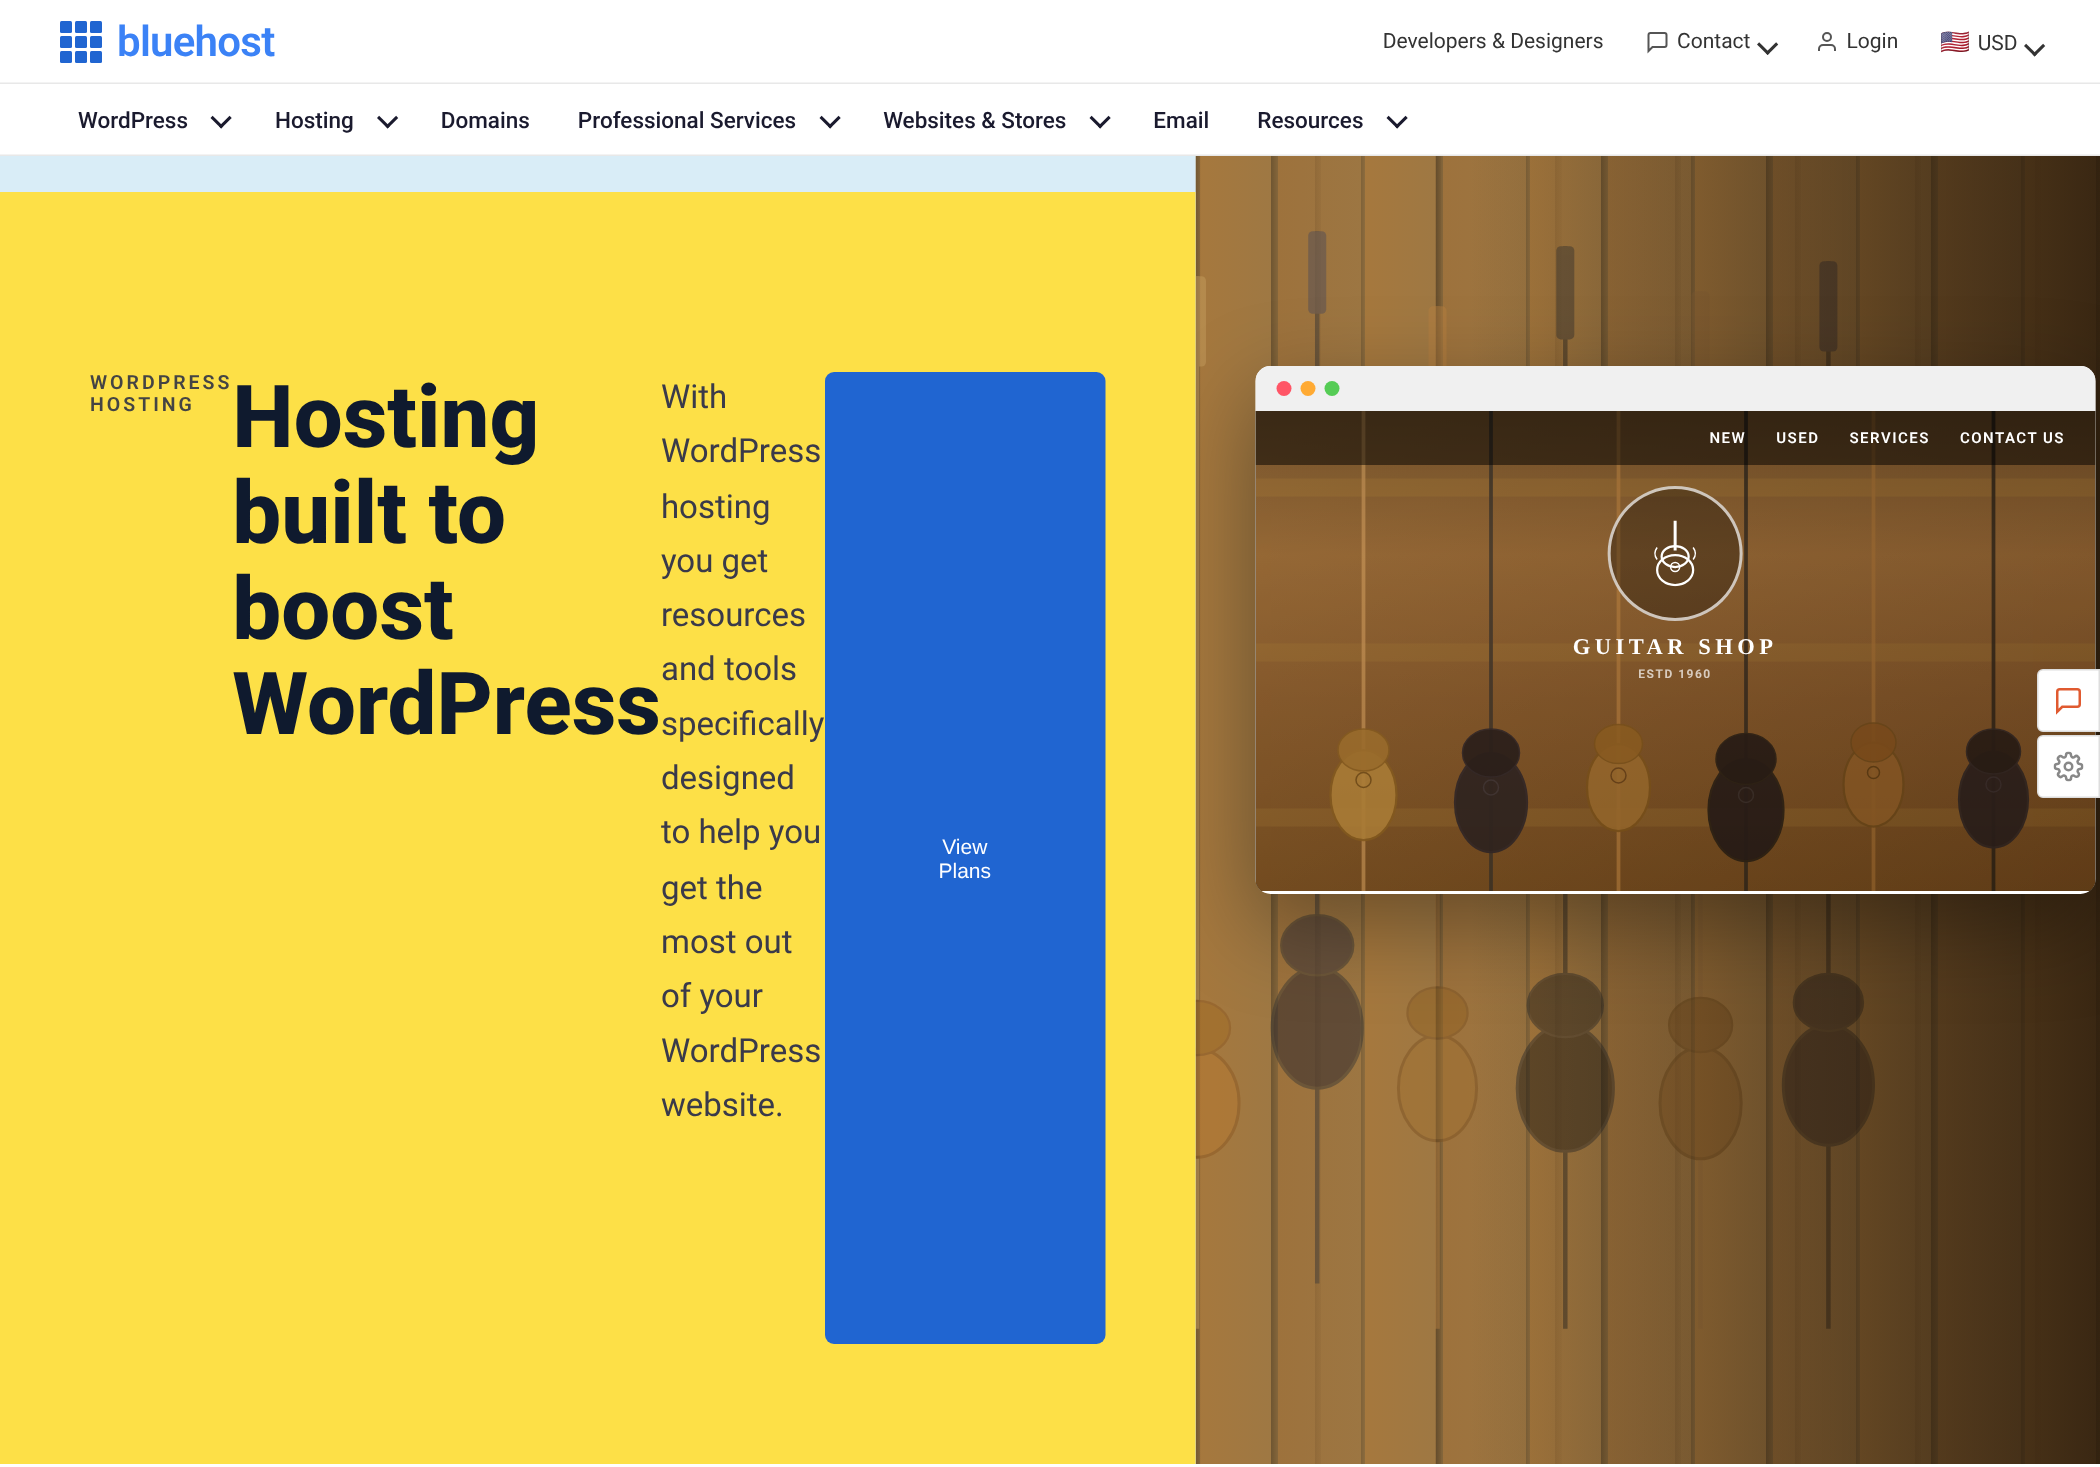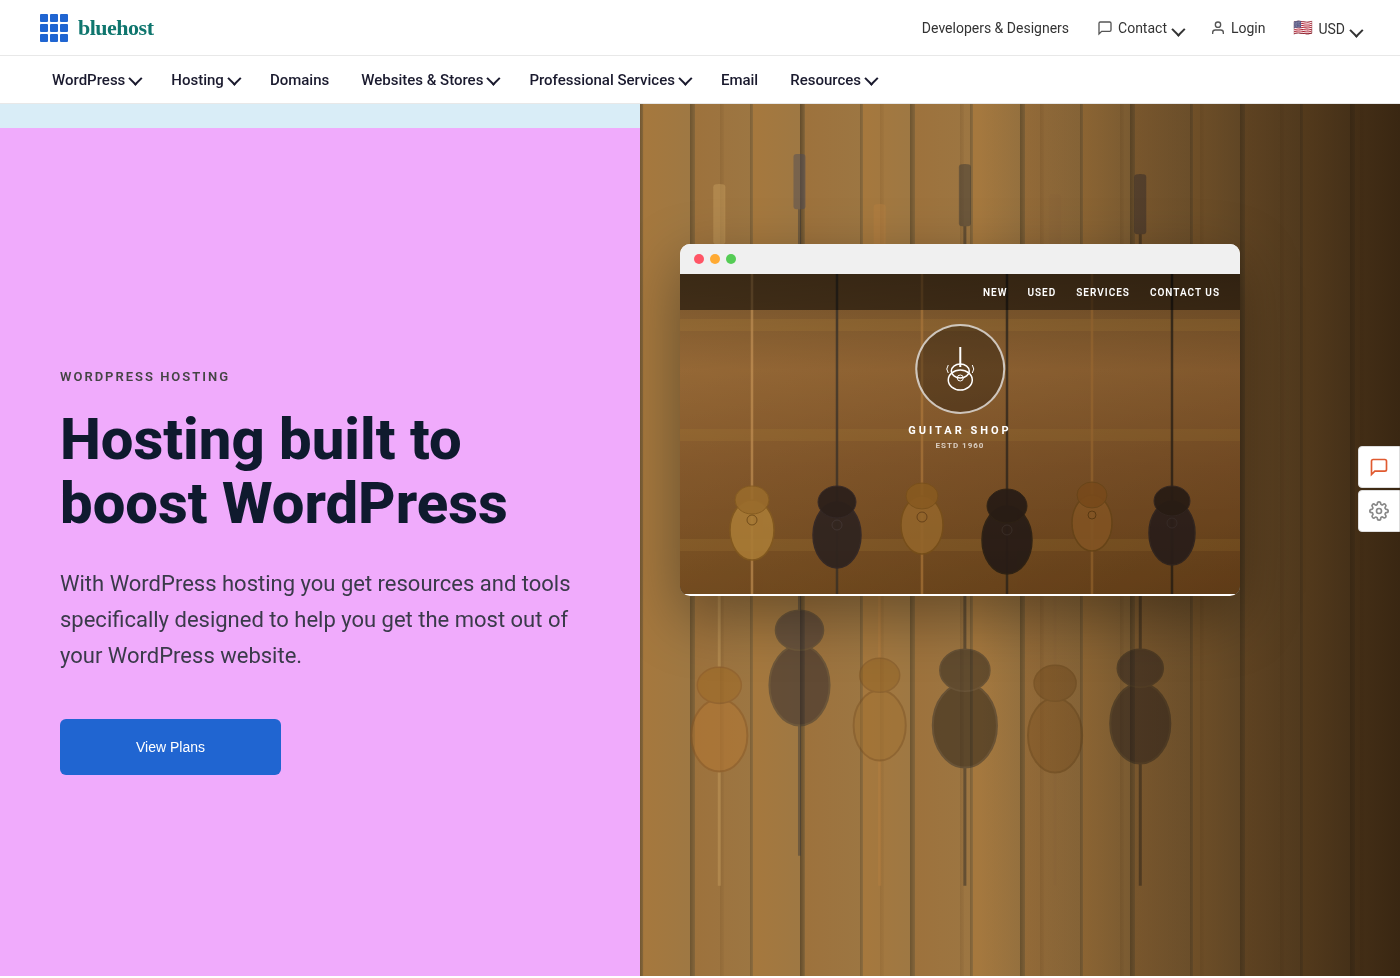--- a/index.html
+++ b/index.html
@@ -27,25 +27,24 @@
       gap: 2px;
     }
     .logo-grid span {
       display: block;
       width: 8px;
       height: 8px;
       background: #2065d1;
       border-radius: 1px;
     }
     .logo-text {
-      font-size: 22px;
+      font-size: 28px;
       font-weight: 600;
-      color: #0f766e;
+      color: #3b82f6;
       letter-spacing: -0.5px;
-      font-family: Liberation Serif, serif;
     }
     .top-nav-right {
       display: flex;
       align-items: center;
       gap: 28px;
     }
     .top-nav-right a {
       text-decoration: none;
       color: #333;
       font-size: 14px;
@@ -66,21 +65,21 @@
       align-items: center;
       padding: 0 40px;
       height: 48px;
       background: #fff;
       border-bottom: 1px solid #e8e8e8;
       gap: 8px;
     }
     .nav-item {
       display: flex;
       align-items: center;
-      gap: 4px;
+      gap: 16px;
       padding: 0 12px;
       height: 48px;
       font-size: 15px;
       color: #1a1a2e;
       cursor: pointer;
       text-decoration: none;
       font-weight: 500;
       white-space: nowrap;
     }
     .chevron {
@@ -97,23 +96,23 @@
       display: flex;
       min-height: 872px;
       position: relative;
       background: #d9edf7;
       overflow: hidden;
     }
     .hero-left {
       flex: 0 0 640px;
       padding: 120px 60px 80px 60px;
       display: flex;
-      flex-direction: column;
+      flex-direction: row;
       justify-content: center;
-      background: #f0abfc;
+      background: #fde047;
       z-index: 2;
       margin-top: 24px;
     }
     .hero-right {
       flex: 1;
       position: relative;
       overflow: hidden;
     }
     
     .guitar-bg {
@@ -373,25 +372,25 @@
     <span class="chevron"></span>
   </a>
   <a class="nav-item">
     <span>Hosting</span>
     <span class="chevron"></span>
   </a>
   <a class="nav-item">
     <span>Domains</span>
   </a>
   <a class="nav-item">
+    <span>Professional Services</span>
+    <span class="chevron"></span>
+  </a>
+  <a class="nav-item">
     <span>Websites &amp; Stores</span>
-    <span class="chevron"></span>
-  </a>
-  <a class="nav-item">
-    <span>Professional Services</span>
     <span class="chevron"></span>
   </a>
   <a class="nav-item">
     <span>Email</span>
   </a>
   <a class="nav-item">
     <span>Resources</span>
     <span class="chevron"></span>
   </a>
 </nav>
@@ -540,21 +539,21 @@
               <line x1="18" y1="0" x2="18" y2="20" stroke="white" stroke-width="2"></line>
               <ellipse cx="18" cy="33" rx="12" ry="10" fill="none" stroke="white" stroke-width="1.5"></ellipse>
               <ellipse cx="18" cy="24" rx="9" ry="7" fill="none" stroke="white" stroke-width="1.5"></ellipse>
               <circle cx="18" cy="31" r="3" fill="none" stroke="white" stroke-width="1"></circle>
 
               <path d="M6,18 Q3,22 6,26" stroke="white" stroke-width="1" fill="none"></path>
               <path d="M30,18 Q33,22 30,26" stroke="white" stroke-width="1" fill="none"></path>
             </svg>
           </div>
           <div style="text-align:center;margin-top:6px;">
-            <div class="guitar-logo-text" style="font-size:11px;letter-spacing:3px;">GUITAR SHOP</div>
+            <div class="guitar-logo-text" style="font-size:15px;letter-spacing:3px;font-family:Liberation Serif, serif;">GUITAR SHOP</div>
             <div class="guitar-logo-text" style="font-size:8px;opacity:0.7;letter-spacing:1px;">ESTD  1960</div>
           </div>
         </div>
       </div>
     </div>
   </div>
 </section>
 
 <div class="side-icons">
   <div class="side-icon">

